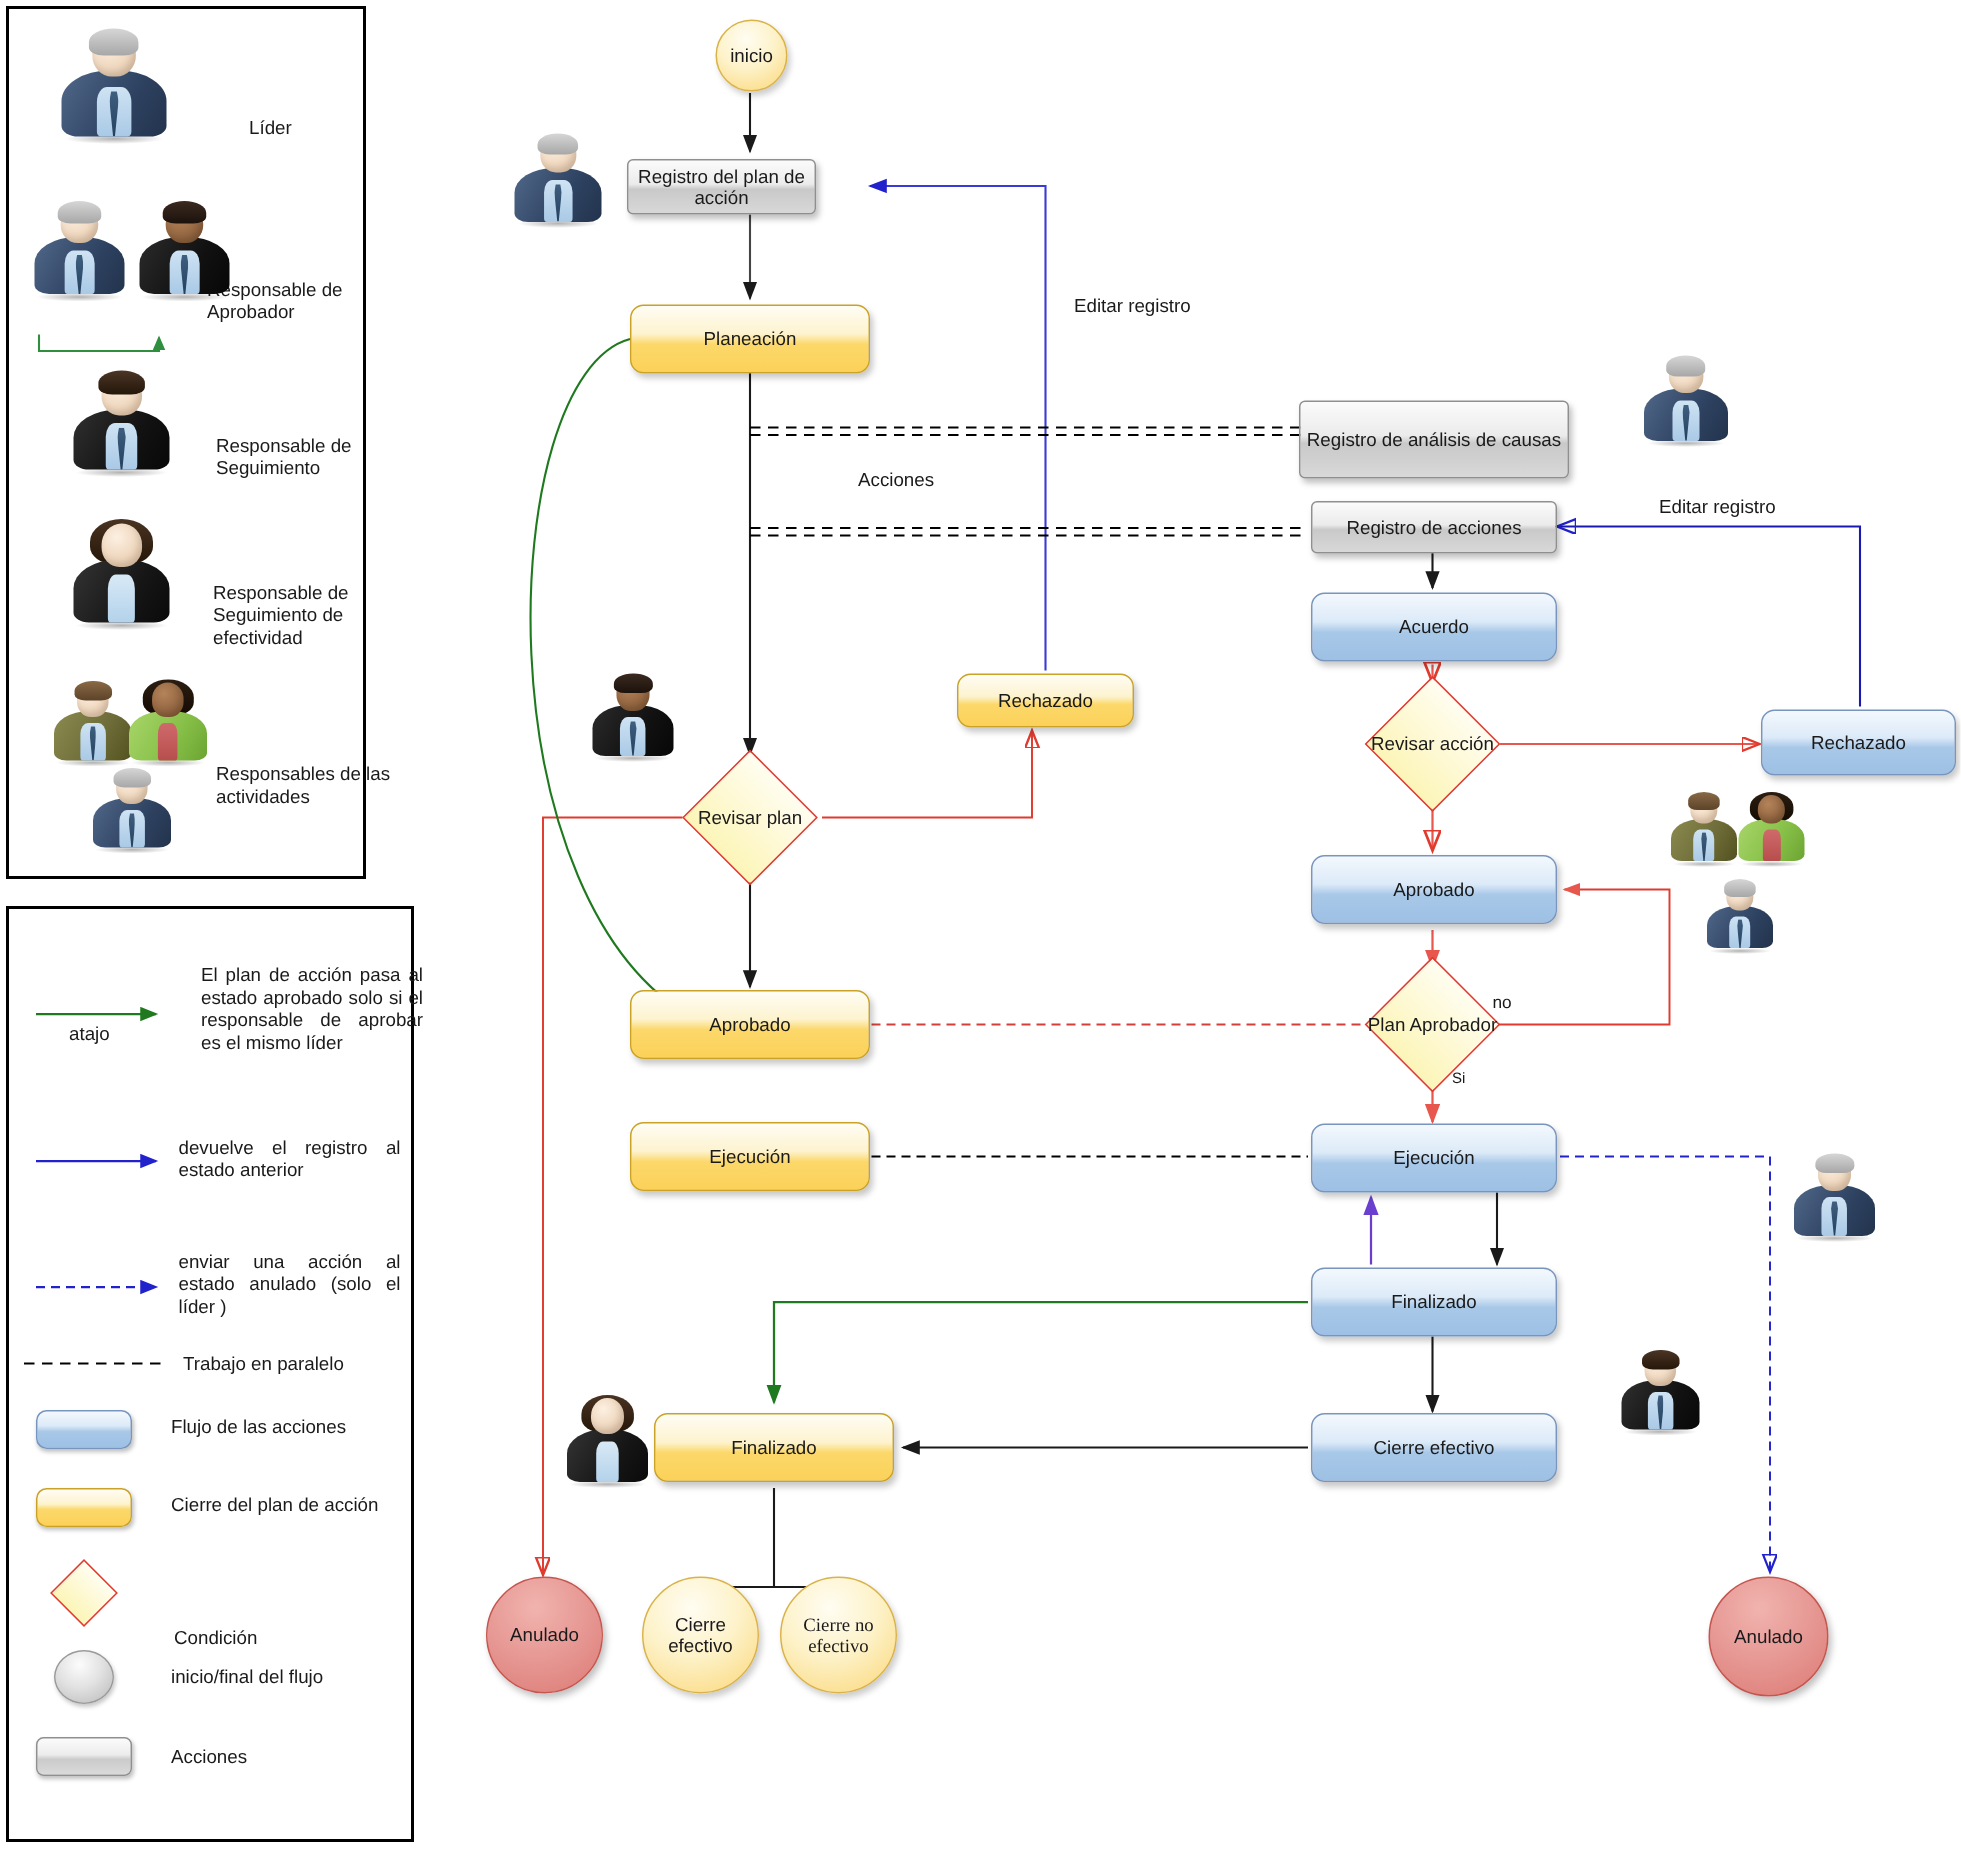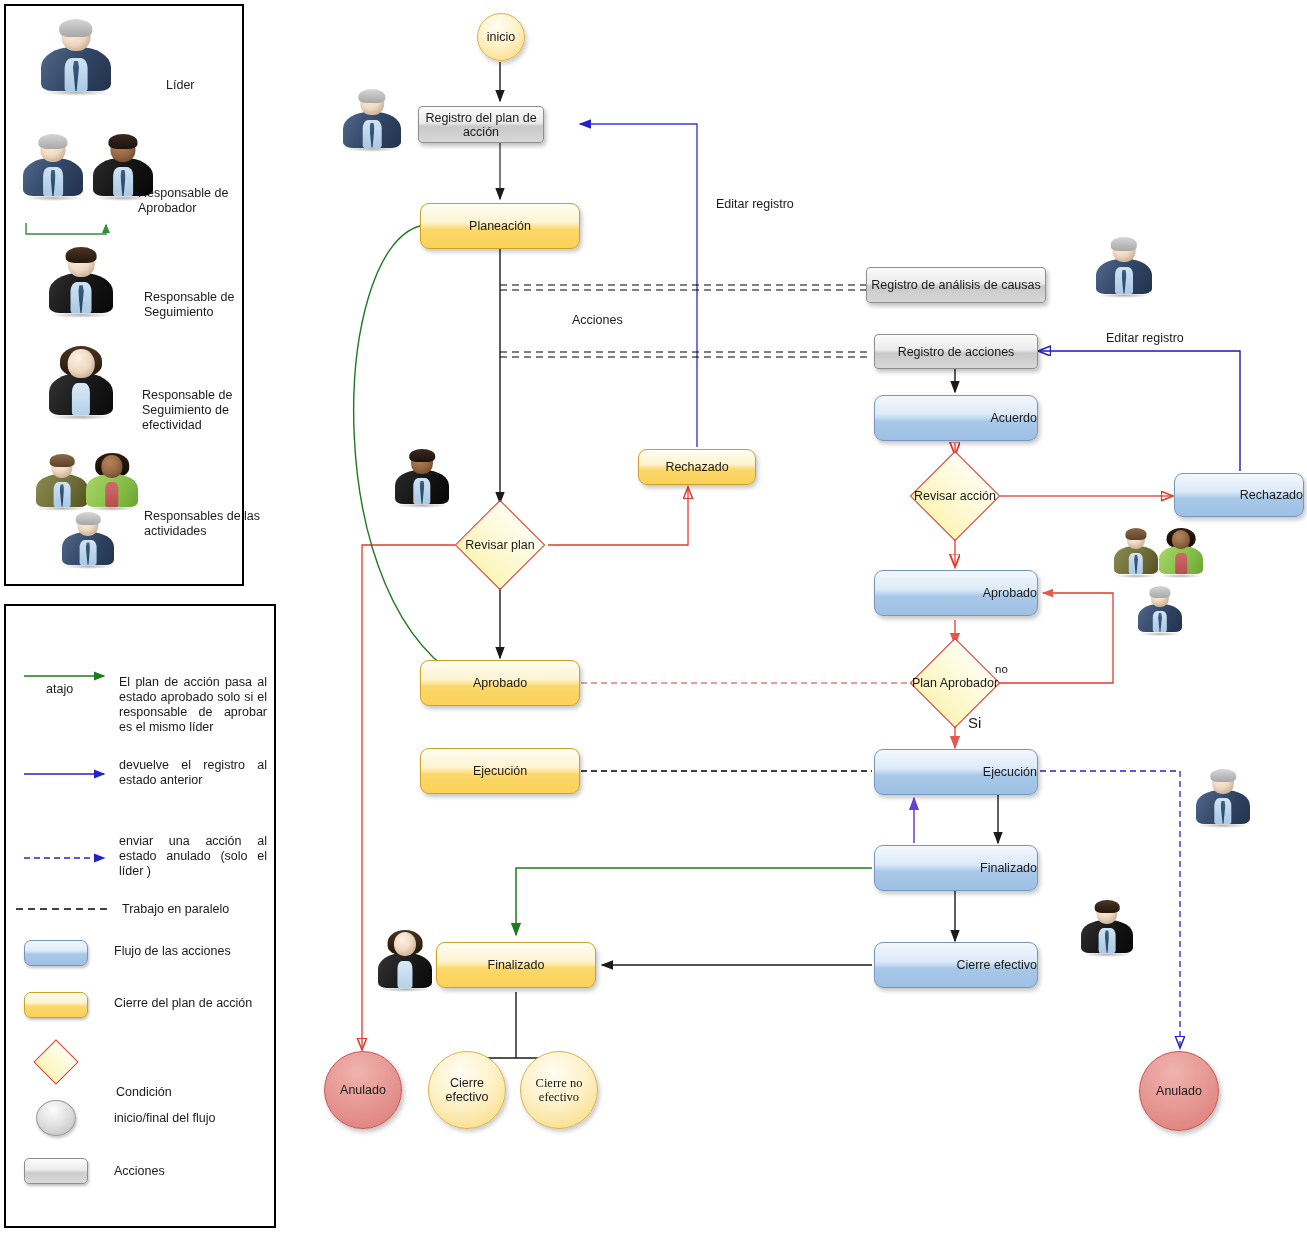--- a/index.html
+++ b/index.html
@@ -52,21 +52,21 @@
 
   
   .node{position:absolute;box-sizing:border-box;display:flex;align-items:center;
         justify-content:center;text-align:center;font-size:12.5px;line-height:14px;
         color:#1a1a1a;}
   .n-yellow{border:1px solid #c9a227;border-radius:9px;
       background:linear-gradient(180deg,#fffdf4 0%,#fdf3cf 42%,#fcd86a 58%,#fbd159 100%);
       box-shadow:2px 3px 4px rgba(0,0,0,.22);}
   .n-blue{border:1px solid #7795bd;border-radius:9px;
       background:linear-gradient(180deg,#f3f8fd 0%,#dceaf8 42%,#a8c8e8 58%,#9dc0e4 100%);
-      box-shadow:2px 3px 4px rgba(0,0,0,.22);justify-content:flex-end;}
+      box-shadow:2px 3px 4px rgba(0,0,0,.22);}
   .n-gray{border:1px solid #8f8f8f;border-radius:4px;
       background:linear-gradient(180deg,#fbfbfb 0%,#ebebeb 45%,#c9c9c9 55%,#d8d8d8 100%);
       box-shadow:2px 3px 4px rgba(0,0,0,.25);}
   .n-circle-yellow{border-radius:50%;border:1px solid #d9b24a;
       background:radial-gradient(circle at 42% 26%,#fffdf2 0%,#fdf2c9 45%,#fbd778 100%);
       box-shadow:2px 3px 4px rgba(0,0,0,.2);}
   .n-circle-red{border-radius:50%;border:1px solid #c4554f;
       background:radial-gradient(circle at 42% 26%,#f1b3ae 0%,#e79a96 45%,#dd7a74 100%);
       box-shadow:2px 3px 5px rgba(0,0,0,.25);}
   .diamond{position:absolute;}
@@ -198,21 +198,21 @@
         <path d="M0,0 L8,3.2 L0,6.4 z" fill="#2222cc"></path>
       </marker>
     </defs>
     <line x1="18" y1="70" x2="98" y2="70" stroke="#1f7a1f" stroke-width="1.5" marker-end="url(#m-green)"></line>
     <line x1="18" y1="168" x2="98" y2="168" stroke="#2222cc" stroke-width="1.5" marker-end="url(#m-blue)"></line>
     <line x1="18" y1="252" x2="98" y2="252" stroke="#2222cc" stroke-width="1.5" stroke-dasharray="6,4" marker-end="url(#m-blue2)"></line>
     <line x1="10" y1="303" x2="104" y2="303" stroke="#000" stroke-width="1.3" stroke-dasharray="7,5"></line>
   </svg>
 
   <div class="rowlabel" style="left:40px;top:76px;">atajo</div>
-  <div class="rowlabel just" style="left:113px;top:37px;width:148px;margin-top:32px;">El plan de acción pasa al estado aprobado solo si el responsable de aprobar es el mismo líder</div>
+  <div class="rowlabel just" style="left:128px;top:37px;width:148px;">El plan de acción pasa al estado aprobado solo si el responsable de aprobar es el mismo líder</div>
 
   <div class="rowlabel just" style="left:113px;top:152px;width:148px;">devuelve el registro al estado anterior</div>
 
   <div class="rowlabel just" style="left:113px;top:228px;width:148px;">enviar una acción al estado anulado (solo el líder )</div>
 
   <div class="rowlabel" style="left:116px;top:296px;width:150px;">Trabajo en paralelo</div>
 
   <div class="swatch sw-blue" style="left:18px;top:334px;width:62px;height:24px;"></div>
   <div class="rowlabel" style="left:108px;top:338px;width:158px;">Flujo de las acciones</div>
 
@@ -353,21 +353,21 @@
   </div>
 
 <div class="node n-circle-yellow" style="left:428px;top:1051px;width:78px;height:78px;">
     <span style="width:62px;">Cierre efectivo</span>
   </div>
 
 <div class="node n-circle-yellow" style="left:520px;top:1051px;width:78px;height:78px;font-family:Liberation Serif, serif;">
     <span style="width:70px;">Cierre no efectivo</span>
   </div>
 
-<div class="node n-gray" style="left:866px;top:267px;width:180px;height:36px;">
+<div class="node n-gray" style="left:866px;top:267px;width:180px;height:52px;">
     <span>Registro de análisis de causas</span>
   </div>
 
 <div class="node n-gray" style="left:874px;top:334px;width:164px;height:35px;">
     <span>Registro de acciones</span>
   </div>
 
 <div class="node n-blue" style="left:874px;top:395px;width:164px;height:46px;">
     <span>Acuerdo</span>
   </div>
@@ -403,21 +403,21 @@
   </div>
 
 <div class="node n-circle-red" style="left:1139px;top:1051px;width:80px;height:80px;">
     <span>Anulado</span>
   </div>
 
 <div class="edgelabel" style="left:716px;top:197px;">Editar registro</div>
 <div class="edgelabel" style="left:1106px;top:331px;">Editar registro</div>
 <div class="edgelabel" style="left:572px;top:313px;">Acciones</div>
 <div class="edgelabel" style="left:995px;top:663px;font-size:11.5px;">no</div>
-<div class="edgelabel" style="left:968px;top:714px;font-size:15px;">Si</div>
+<div class="edgelabel" style="left:968px;top:714px;font-size:10px;">Si</div>
 
 <div class="person p-blue" style="left:341px;top:88px;width:62px;height:62px;">
   <span class="shadow"></span>
     <span class="hair"></span>
     <span class="head"></span>
   <span class="body"></span>
     <span class="shirt"></span>
     <span class="tie"></span>
 </div>
 

